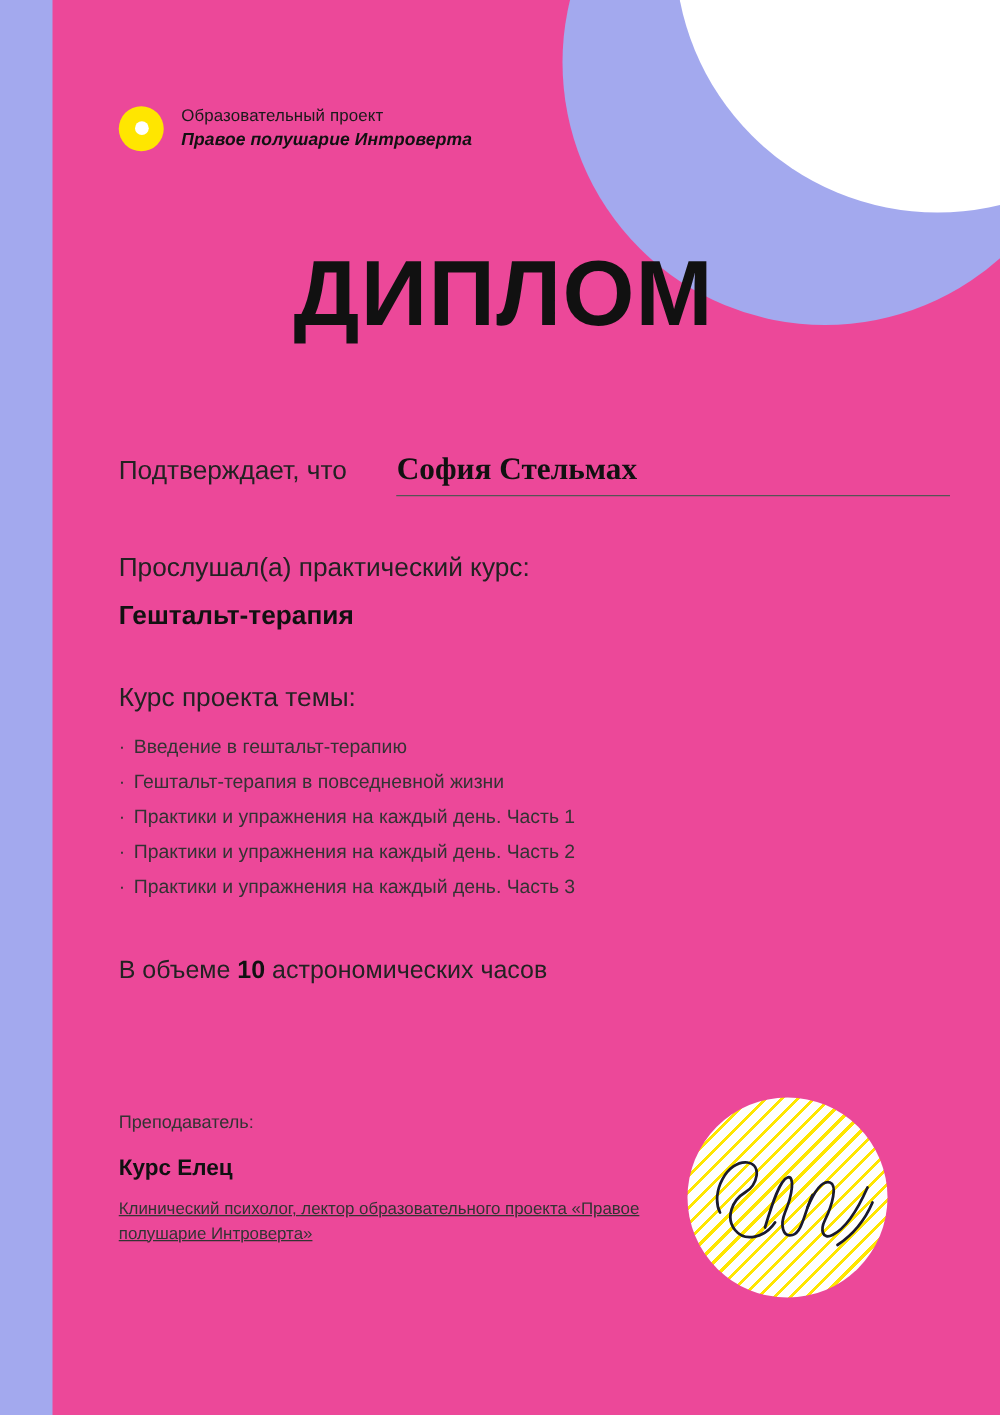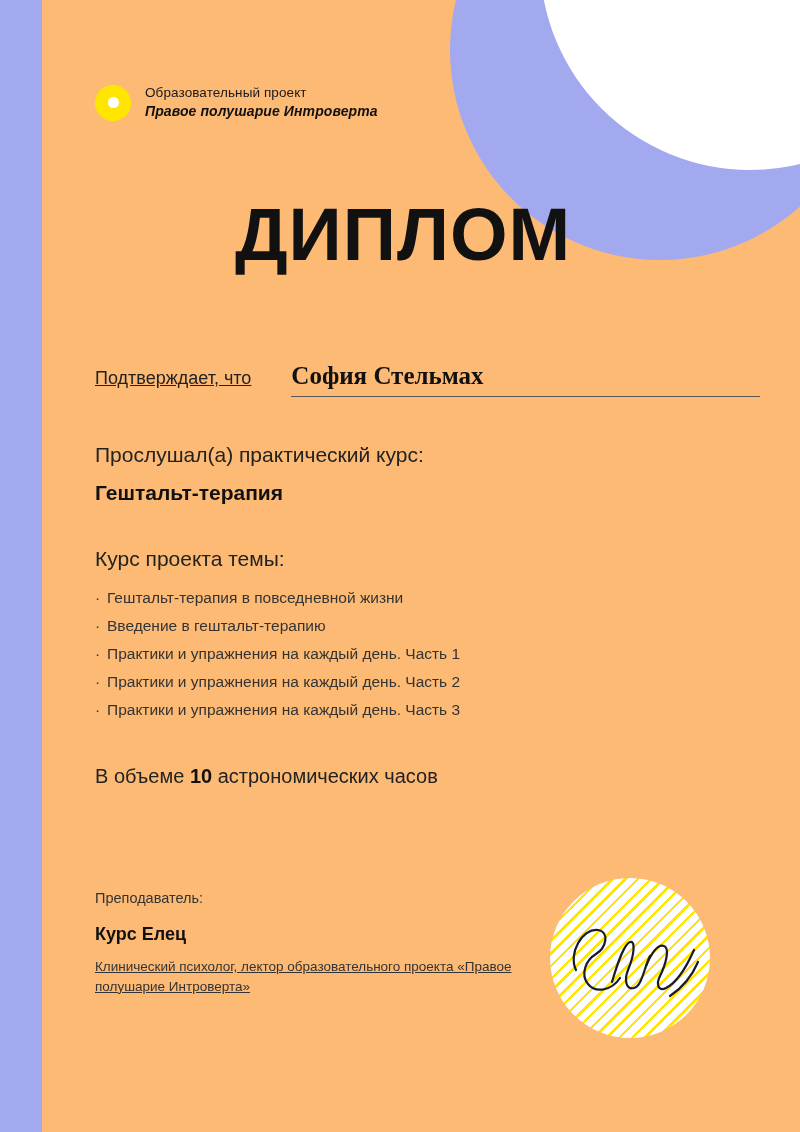--- a/index.html
+++ b/index.html
@@ -6,21 +6,21 @@
   html, body {
     width: 800px;
     height: 1132px;
     background: #ffffff;
     font-family: "Liberation Sans", sans-serif;
   }
   .page {
     position: relative;
     width: 800px;
     height: 1132px;
-    background: #fdba74;
+    background: #ec4899;
     overflow: hidden;
   }
   
   .left-band {
     position: absolute;
     left: 0; top: 0;
     width: 42px;
     height: 1132px;
     background: #a3a9ee;
   }
@@ -100,24 +100,23 @@
   
   .recipient-row {
     position: absolute;
     left: 53px;
     top: 362px;
     width: 665px;
     display: flex;
     align-items: baseline;
   }
   .recipient-label {
-    font-size: 18px;
+    font-size: 21px;
     color: #222222;
     white-space: nowrap;
-    text-decoration: underline;
   }
   .recipient-line {
     flex: 1;
     margin-left: 40px;
     border-bottom: 1.5px solid #555555;
     text-align: left;
     padding-bottom: 6px;
   }
   .recipient-name {
     font-family: "Liberation Serif", serif;
@@ -260,22 +259,22 @@
       <div class="recipient-line">
         <span class="recipient-name">София Стельмах</span>
       </div>
     </div>
 
     <div class="course-label">Прослушал(а) практический курс:</div>
     <div class="course-name">Гештальт-терапия</div>
 
     <div class="topics-label">Курс проекта темы:</div>
     <ul class="topics-list">
+      <li>Введение в гештальт-терапию</li>
       <li>Гештальт-терапия в повседневной жизни</li>
-      <li>Введение в гештальт-терапию</li>
       <li>Практики и упражнения на каждый день. Часть 1</li>
       <li>Практики и упражнения на каждый день. Часть 2</li>
       <li>Практики и упражнения на каждый день. Часть 3</li>
     </ul>
 
     <div class="hours">
       <span>В объеме </span><b>10</b><span> астрономических часов</span>
     </div>
 
     <div class="teacher-label">Преподаватель:</div>

